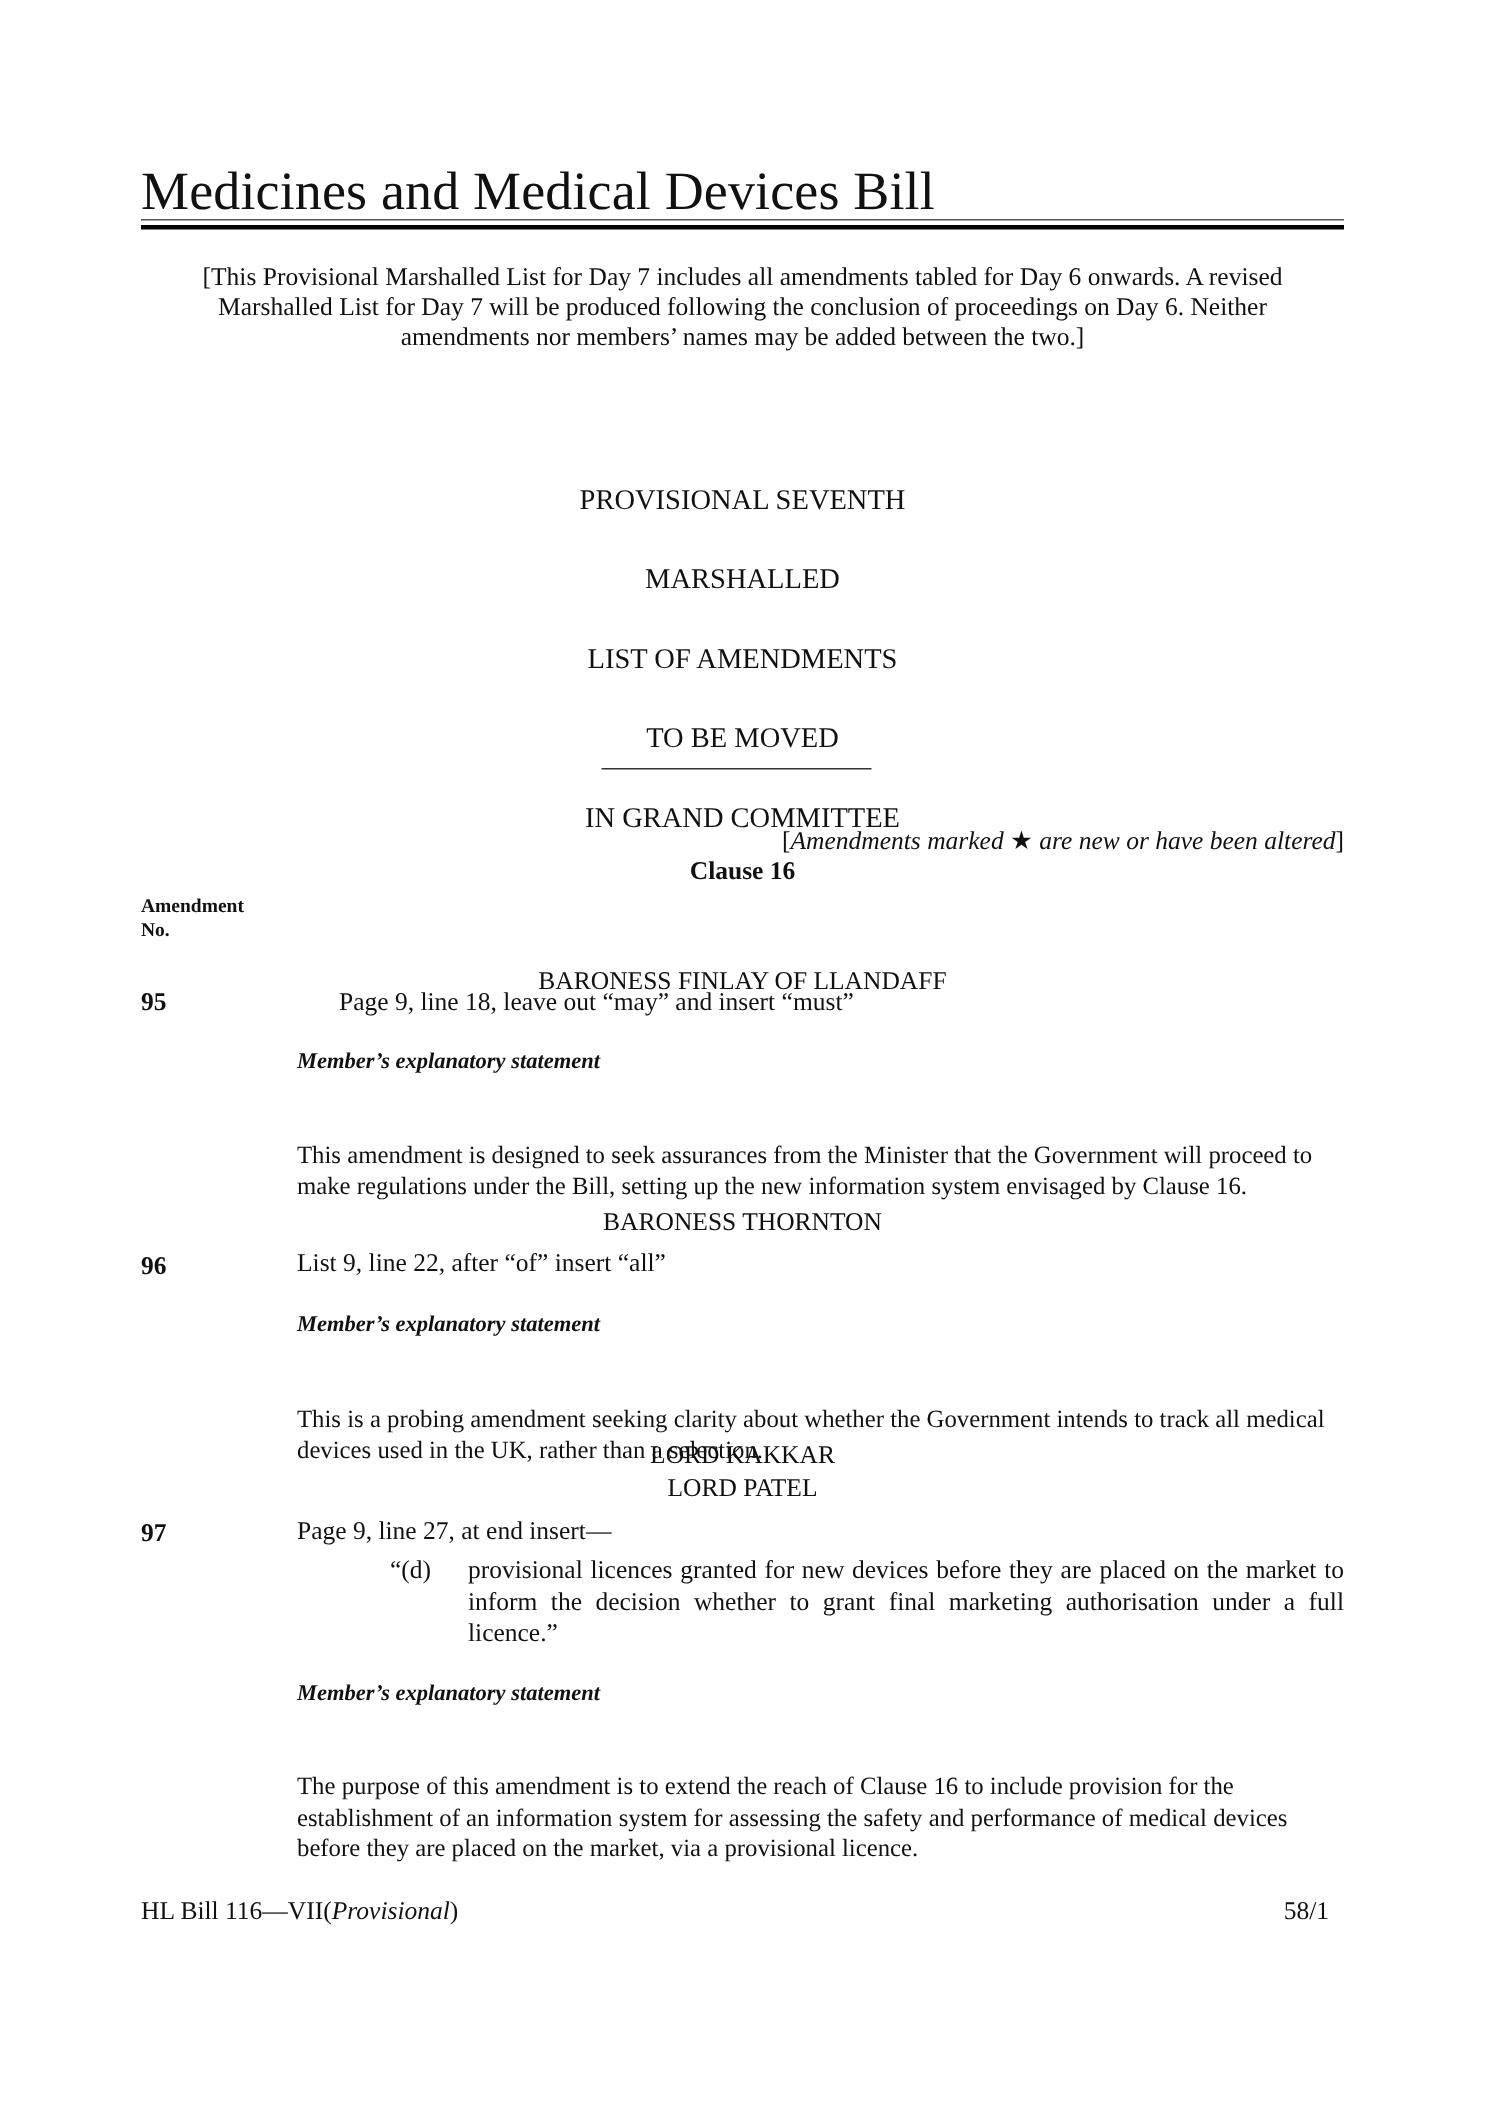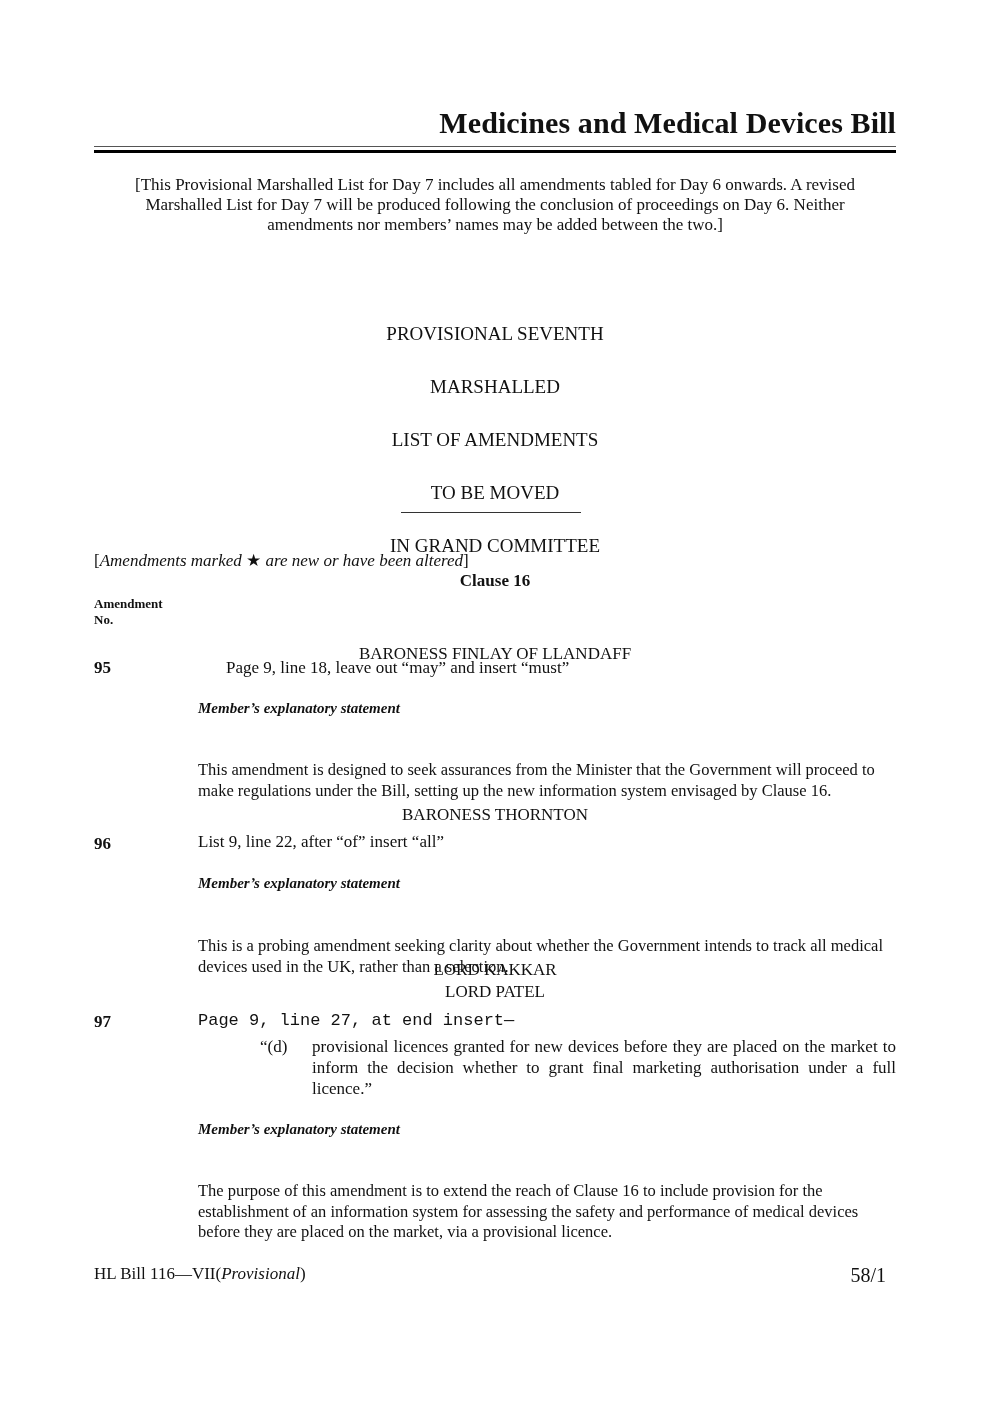--- a/index.html
+++ b/index.html
@@ -19,23 +19,23 @@
       position: absolute;
       left: 0; top: 0;
       width: 991px;
       height: 1401px;
     }
     .title {
       position: absolute;
       left: 94px;
       width: 802px;
       top: 106px;
-      text-align: right;
-      font-size: 30px;
-      font-weight: bold;
+      text-align: left;
+      font-size: 36px;
+      font-weight: normal;
       letter-spacing: 0.1px;
     }
     .rule-thin {
       position: absolute;
       left: 94px; width: 802px;
       top: 146px; height: 1px;
       background: #555;
     }
     .rule-thick {
       position: absolute;
@@ -66,21 +66,21 @@
     .short-rule {
       position: absolute;
       left: 401px; width: 180px;
       top: 512px; height: 1px;
       background: #333;
     }
     .note {
       position: absolute;
       left: 94px; width: 802px;
       top: 550px;
-      text-align: left;
+      text-align: right;
       font-size: 17px;
     }
     .note i { font-style: italic; }
     .amend-no-label {
       position: absolute;
       left: 94px;
       top: 596px;
       font-size: 13px;
       font-weight: bold;
       line-height: 16px;
@@ -146,21 +146,21 @@
     .footer-left {
       position: absolute;
       left: 94px;
       top: 1264px;
       font-size: 17px;
     }
     .footer-right {
       position: absolute;
       right: 105px;
       top: 1264px;
-      font-size: 20px;
+      font-size: 17px;
     }
   </style>
 </head>
 <body>
 
 <div class="page">
 
   <div class="title">Medicines and Medical Devices Bill</div>
   <div class="rule-thin"></div>
   <div class="rule-thick"></div>
@@ -194,21 +194,21 @@
 
   <div class="sponsor" style="top:804px;">BARONESS THORNTON</div>
   <div class="num" style="top:834px;">96</div>
   <div class="amend-text" style="top:832px;">List 9, line 22, after “of” insert “all”</div>
   <div class="stmt-heading" style="top:875px;">Member’s explanatory statement</div>
   <div class="stmt-body" style="top:897px;">This is a probing amendment seeking clarity about whether the Government intends to track all medical devices used in the UK, rather than a selection.</div>
 
   <div class="sponsor" style="top:959px;">LORD KAKKAR</div>
   <div class="sponsor" style="top:981px;">LORD PATEL</div>
   <div class="num" style="top:1012px;">97</div>
-  <div class="amend-text" style="top:1011px;font-family:Liberation Mono, monospace;">Page 9, line 27, at end insert—</div>
+  <div class="amend-text" style="top:1011px;">Page 9, line 27, at end insert—</div>
   <div class="insert-para" style="top:1036px;">
     <span class="lbl">“(d)</span>
     <div class="txt">provisional licences granted for new devices before they are placed on the market to inform the decision whether to grant final marketing authorisation under a full licence.”</div>
   </div>
   <div class="stmt-heading" style="top:1121px;">Member’s explanatory statement</div>
   <div class="stmt-body" style="top:1142px;">The purpose of this amendment is to extend the reach of Clause 16 to include provision for the establishment of an information system for assessing the safety and performance of medical devices before they are placed on the market, via a provisional licence.</div>
 
   <div class="footer-left"><span>HL Bill 116—VII(</span><i>Provisional</i><span>)</span></div>
   <div class="footer-right">58/1</div>
 

